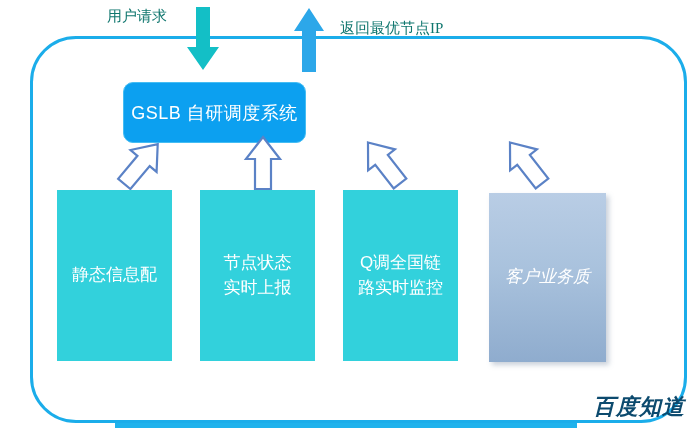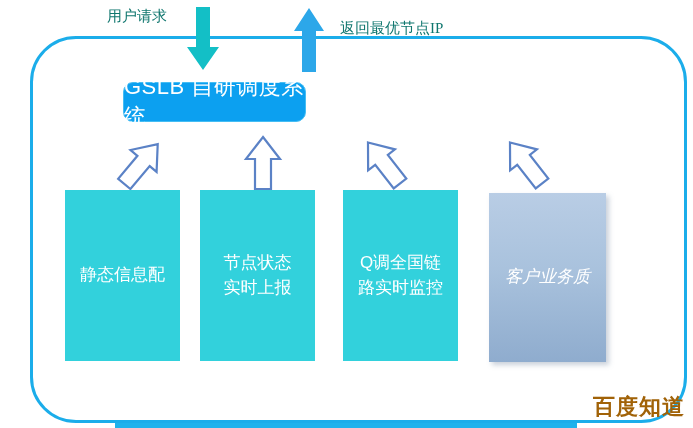--- a/index.html
+++ b/index.html
@@ -13,50 +13,50 @@
   }
   .toplabel{
     position:absolute;font-size:15px;color:#0f766e;white-space:nowrap;
   }
   .lbl-request{left:107px;top:7px;}
   .lbl-response{left:340px;top:19px;font-family:Liberation Serif, serif;}
   .arrow-svg{position:absolute;display:block;}
   .arr-down{left:186px;top:7px;}
   .arr-up{left:293px;top:7px;}
   .gslb{
-    position:absolute;left:123px;top:82px;width:183px;height:40px;
+    position:absolute;left:123px;top:82px;width:183px;height:61px;
     background:#0ca0f0;border:1px solid #45bdf3;border-radius:10px;box-sizing:border-box;
     display:flex;align-items:center;justify-content:center;
-    color:#ffffff;font-size:22px;letter-spacing:.5px;
+    color:#ffffff;font-size:18px;letter-spacing:.5px;
   }
   .flow{position:absolute;}
   .flow1{left:110px;top:133px;}
   .flow2{left:232px;top:132px;}
   .flow3{left:353px;top:132px;}
   .flow4{left:495px;top:132px;}
   .srcbox{
     position:absolute;top:190px;width:115px;height:171px;background:#32d1dc;
     display:flex;flex-direction:column;align-items:center;justify-content:center;
     color:#ffffff;font-size:17px;line-height:1.42;text-align:center;white-space:nowrap;
   }
-  .srcbox1{left:57px;margin-left:8px;}
+  .srcbox1{left:57px;}
   .srcbox2{left:200px;}
   .srcbox3{left:343px;}
   .srcbox4{
     left:489px;top:193px;width:117px;height:169px;
     background:linear-gradient(180deg,#b9cde5 0%,#a9c2dd 45%,#8facce 100%);
     box-shadow:3px 3px 5px rgba(100,120,150,.35);
     font-style:italic;
   }
   .bottom-bar{
     position:absolute;left:115px;top:423px;width:462px;height:5px;background:#1fb2ec;
   }
   .watermark{
     position:absolute;left:593px;top:392px;font-size:22px;font-weight:bold;
-    color:#a16207;letter-spacing:1px;white-space:nowrap;
+    color:#0c4a6e;letter-spacing:1px;white-space:nowrap;font-style:italic;
   }
 </style>
 </head>
 <body>
 
 <div class="stage">
 
   <div class="frame"></div>
 
   <div class="toplabel lbl-request">用户请求</div>

